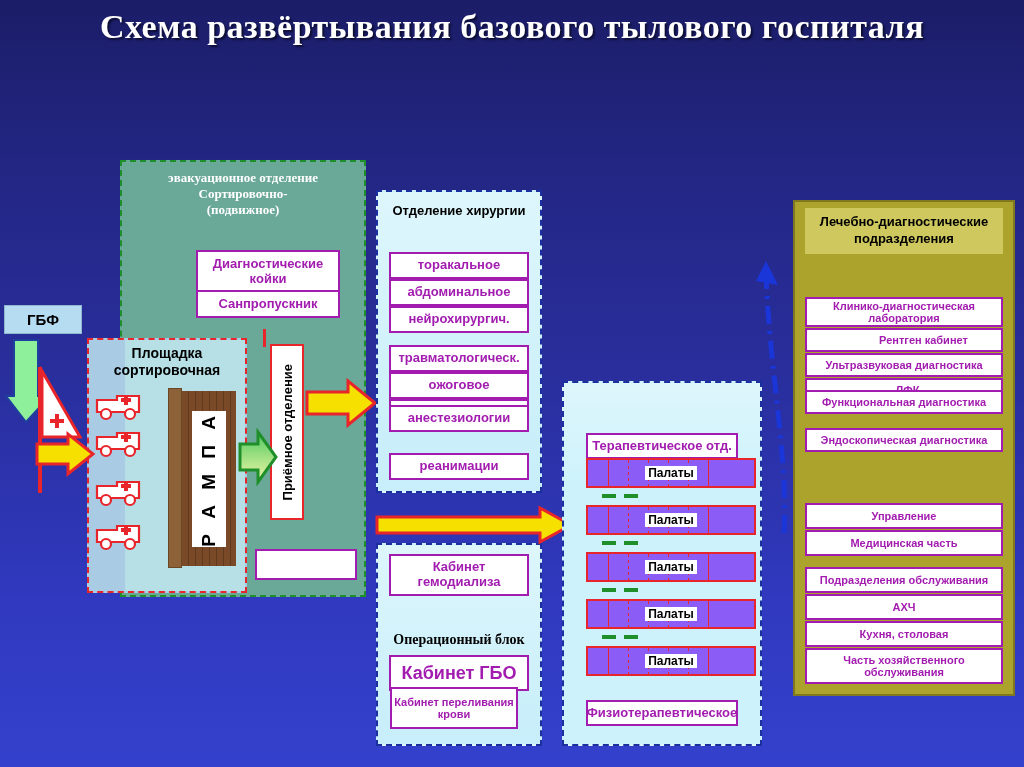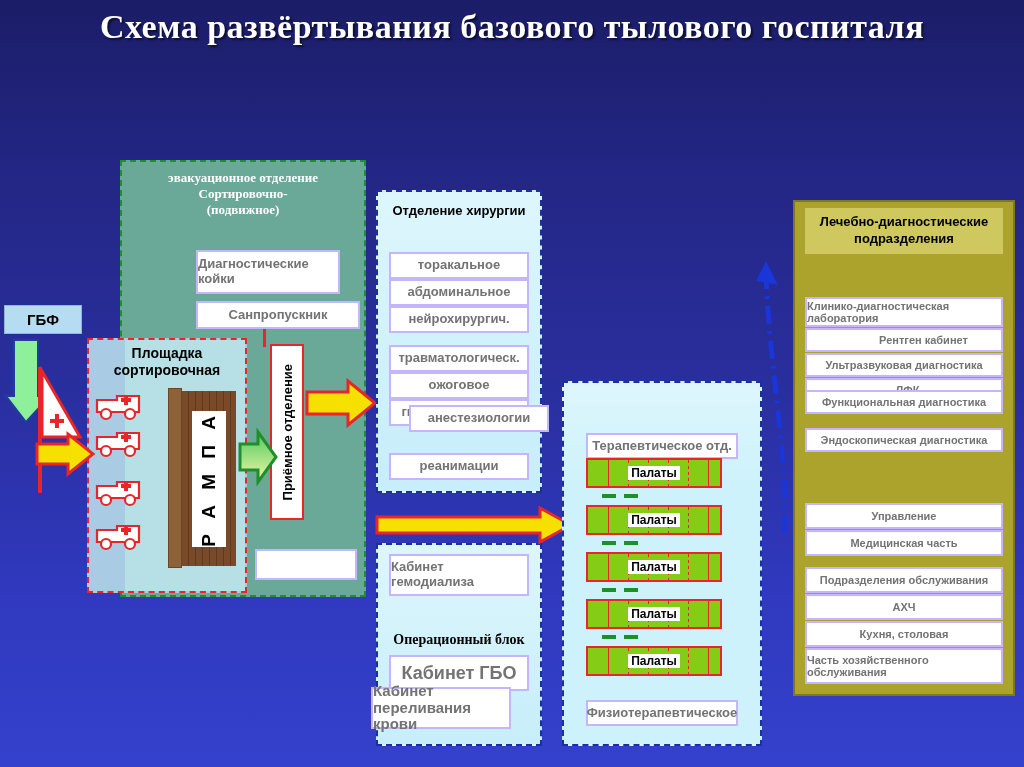--- a/index.html
+++ b/index.html
@@ -21,46 +21,47 @@
     font-size: 34px;
     line-height: 42px;
     color: #ffffff;
     text-shadow: 2px 2px 2px rgba(0,0,0,0.55);
     letter-spacing: 0.5px;
   }
 
   
   .rbox {
     background: #ffffff;
-    border: 2px solid #c4b5fd;
-    color: #737373;
+    border: 2px solid #a21caf;
+    color: #a21caf;
     font-weight: bold;
     display: flex;
     align-items: center;
     justify-content: center;
+    text-align: center;
     line-height: 1.12;
   }
 
   
   #triage-panel {
     left: 120px; top: 160px; width: 246px; height: 437px;
     background: #6aa897;
     border: 2px dashed #1f8f2a;
   }
   #triage-title {
     left: 132px; top: 170px; width: 222px;
     text-align: center;
     font-family: "Liberation Serif", serif;
     font-weight: bold;
     font-size: 13px;
     line-height: 16px;
     color: #ffffff;
   }
   #diag-beds { left: 196px; top: 250px; width: 144px; height: 44px; font-size: 13px; }
-  #sanpropusk { left: 196px; top: 301px; width: 164px; height: 28px; font-size: 13px; }
+  #sanpropusk { left: 196px; top: 290px; width: 144px; height: 28px; font-size: 13px; }
 
   
   #sp-connector { left: 263px; top: 329px; width: 3px; height: 18px; background: #e8252a; }
 
   
   #priemnoe {
     left: 270px; top: 344px; width: 34px; height: 176px;
     background: #ffffff;
     border: 2px solid #e8252a;
     display: flex; align-items: center; justify-content: center;
@@ -146,22 +147,22 @@
     font-size: 14px; font-weight: bold; color: #000;
   }
 
   
   #ther-panel {
     left: 562px; top: 381px; width: 200px; height: 365px;
     background: linear-gradient(to bottom, #ddf6fc 0%, #cdf2fb 30%, #cdf2fb 100%);
     border: 2px dashed #1b2f9e;
   }
   .ward-row {
-    left: 586px; width: 136px; height: 30px;
-    background: #84cc16; border: 2px solid #e8252a;
+    left: 586px; width: 170px; height: 30px;
+    background: #8b5cf6; border: 2px solid #e8252a;
     position: absolute;
   }
   .ward-row .lbl {
     position: absolute; left: 0; top: 0; width: 100%; height: 100%;
     display: flex; align-items: center; justify-content: center;
     font-size: 12px; font-weight: bold; color: #000; z-index: 3;
   }
   .ward-row .lbl span { background: #fff; padding: 0 3px; }
   .ward-row .div { position: absolute; top: 0; width: 1px; height: 100%; background: #e8252a; }
   .ward-row .div.d { background: transparent;
@@ -278,28 +279,28 @@
 <div class="abs" id="surg-panel-top"></div>
 <div class="abs" id="surg-title">Отделение хирургии</div>
 
 <div class="abs rbox surg-item" style="top:252px;">торакальное</div>
 <div class="abs rbox surg-item" style="top:279px;">абдоминальное</div>
 <div class="abs rbox surg-item" style="top:306px;">нейрохирургич.</div>
 
 <div class="abs rbox surg-item" style="top:345px;">травматологическ.</div>
 <div class="abs rbox surg-item" style="top:372px;">ожоговое</div>
 <div class="abs rbox surg-item" style="top:399px;">гинекологическое</div>
-<div class="abs rbox surg-item" style="top:405px;margin-left:20px;">анестезиологии</div>
+<div class="abs rbox surg-item" style="top:405px;">анестезиологии</div>
 <div class="abs rbox surg-item" style="top:453px;">реанимации</div>
 
 <div class="abs" id="surg-panel-bot"></div>
 <div class="abs rbox" style="left:389px; top:554px; width:140px; height:42px; font-size:13px;">Кабинет гемодиализа</div>
 <div class="abs" id="oper-title">Операционный блок</div>
 <div class="abs rbox" style="left:389px; top:655px; width:140px; height:36px; font-size:18px;">Кабинет ГБО</div>
-<div class="abs rbox" style="left:371px; top:687px; width:140px; height:42px; font-size:15px;">Кабинет переливания крови</div>
+<div class="abs rbox" style="left:390px; top:687px; width:128px; height:42px; font-size:11px;">Кабинет переливания крови</div>
 
 <svg class="abs" style="left:374px; top:505px; width:200px; height:40px;" viewBox="0 0 200 40">
   <path d="M3 12 H166 V3 L197 20 L166 37 V28 H3 Z" fill="#f5e000" stroke="#e8252a" stroke-width="3"></path>
 </svg>
 
 <div class="abs" id="ther-panel"></div>
 
 <div class="abs rbox" style="left:586px; top:433px; width:152px; height:26px; font-size:13px;">Терапевтическое отд.</div>
 
 <div class="ward-row" style="top:458px;">

